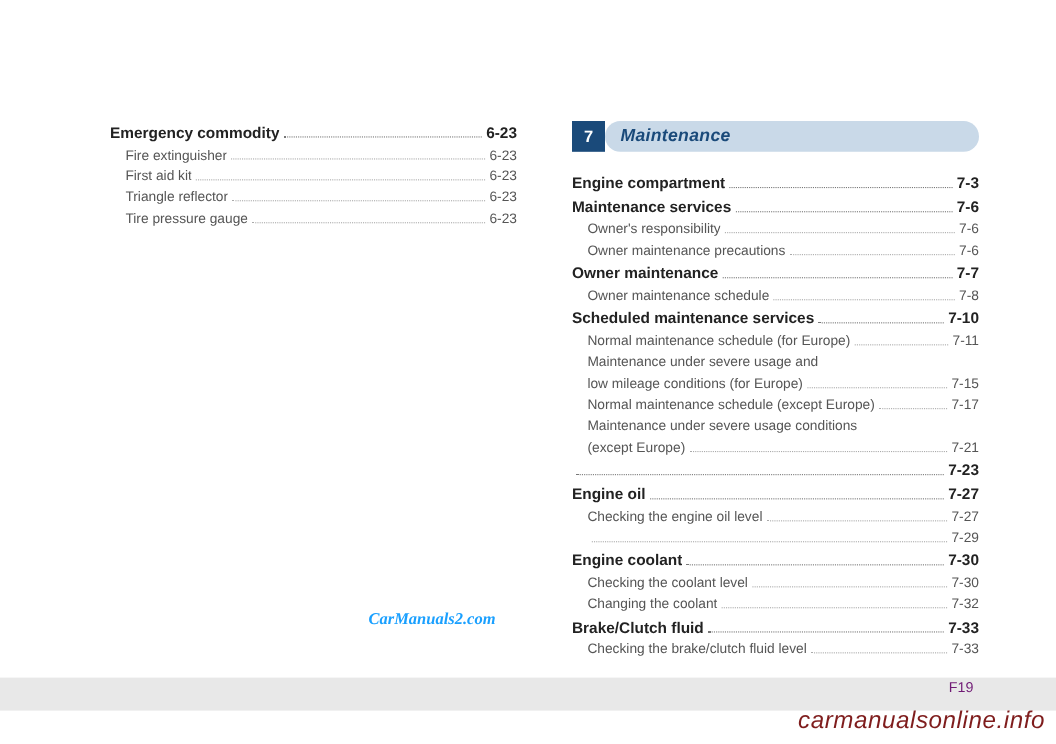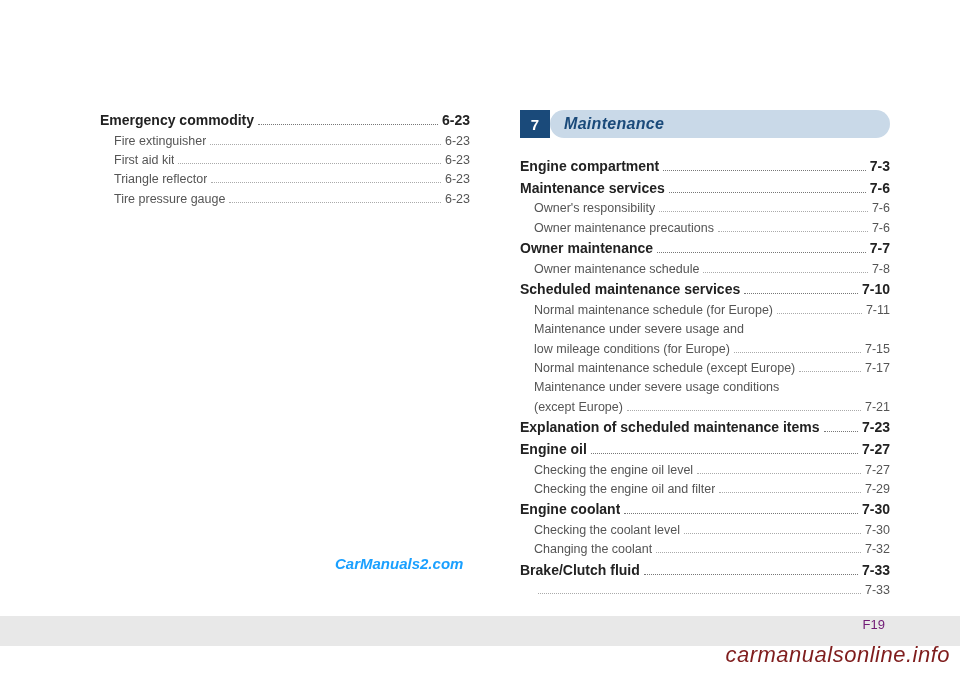--- a/index.html
+++ b/index.html
@@ -74,20 +74,21 @@
     .toc-row.sub .toc-dots { border-bottom: 1.5px dotted #aaa; }
     .toc-page { flex-shrink: 0; }
     .watermark1 {
       position: absolute;
       left: 335px;
       top: 555px;
       color: #1aa0ff;
       font-weight: bold;
       font-size: 15px;
       font-style: italic;
+      font-family: Liberation Serif, serif;
     }
     .watermark2 {
       position: absolute;
       right: 10px;
       bottom: 8px;
       color: #7f1d1d;
       font-size: 22px;
       font-style: italic;
       letter-spacing: 0.5px;
     }
@@ -201,36 +202,34 @@
           </div>
           <div class="toc-row sub-cont">
             <span class="toc-label">Maintenance under severe usage conditions</span>
           </div>
           <div class="toc-row sub">
             <span class="toc-label">(except Europe)</span>
             <span class="toc-dots"></span>
             <span class="toc-page">7-21</span>
           </div>
           <div class="toc-row bold">
-            <span class="toc-label">Explanation of scheduled maintenance items</span>
             <span class="toc-dots"></span>
             <span class="toc-page">7-23</span>
           </div>
           <div class="toc-row bold">
             <span class="toc-label">Engine oil</span>
             <span class="toc-dots"></span>
             <span class="toc-page">7-27</span>
           </div>
           <div class="toc-row sub">
             <span class="toc-label">Checking the engine oil level</span>
             <span class="toc-dots"></span>
             <span class="toc-page">7-27</span>
           </div>
           <div class="toc-row sub">
-            <span class="toc-label">Checking the engine oil and filter</span>
             <span class="toc-dots"></span>
             <span class="toc-page">7-29</span>
           </div>
           <div class="toc-row bold">
             <span class="toc-label">Engine coolant</span>
             <span class="toc-dots"></span>
             <span class="toc-page">7-30</span>
           </div>
           <div class="toc-row sub">
             <span class="toc-label">Checking the coolant level</span>
@@ -241,20 +240,21 @@
             <span class="toc-label">Changing the coolant</span>
             <span class="toc-dots"></span>
             <span class="toc-page">7-32</span>
           </div>
           <div class="toc-row bold">
             <span class="toc-label">Brake/Clutch fluid</span>
             <span class="toc-dots"></span>
             <span class="toc-page">7-33</span>
           </div>
           <div class="toc-row sub">
+            <span class="toc-label">Checking the brake/clutch fluid level</span>
             <span class="toc-dots"></span>
             <span class="toc-page">7-33</span>
           </div>
         </div>
     </div>
 
   </div>
 
   <div class="watermark1">CarManuals2.com</div>
   <div class="footer-band"></div>

